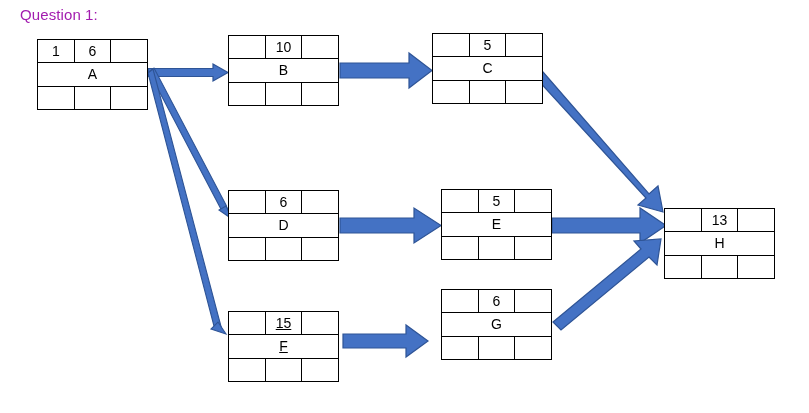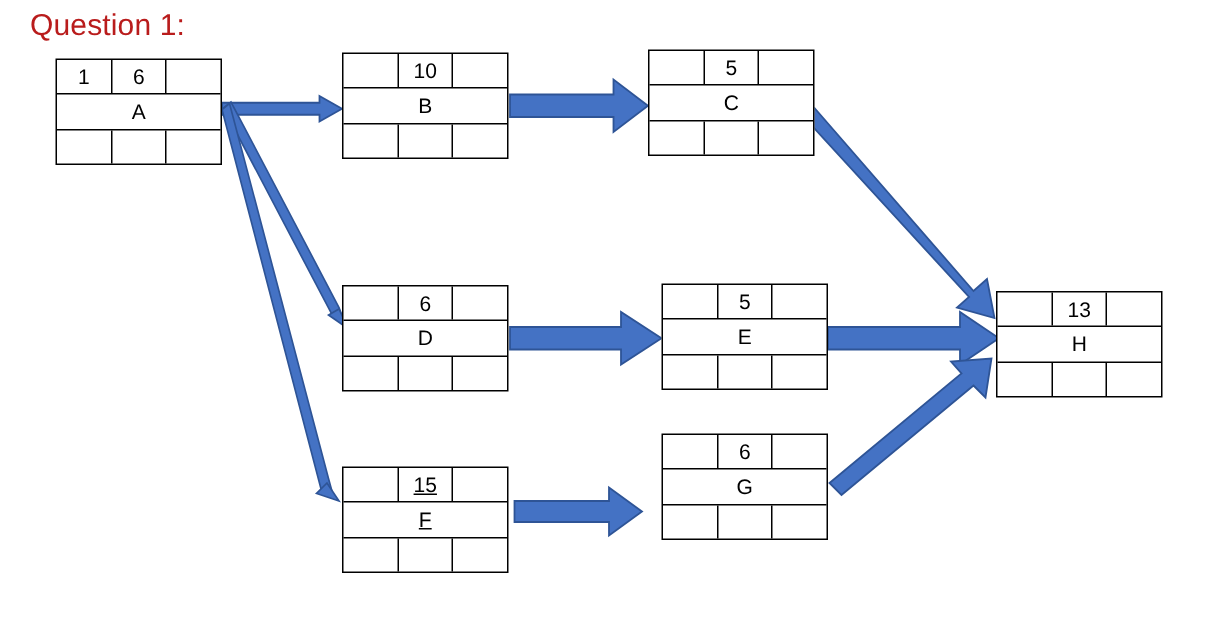--- a/index.html
+++ b/index.html
@@ -13,22 +13,22 @@
     width: 809px;
     height: 413px;
     background: #ffffff;
     font-family: "Liberation Sans", sans-serif;
     overflow: hidden;
   }
   #page-title {
     position: absolute;
     left: 20px;
     top: 6px;
-    font-size: 20px;
-    color: #b91c1c;
+    font-size: 15px;
+    color: #a21caf;
     letter-spacing: 0.1px;
     white-space: nowrap;
   }
   
   #arrow-layer {
     position: absolute;
     left: 0;
     top: 0;
     width: 809px;
     height: 413px;
@@ -223,21 +223,21 @@
     <div class="node-row row-mid">
       <div class="cell name merged">G</div>
     </div>
     <div class="node-row row-bot">
       <div class="cell div-r"></div>
       <div class="cell div-r"></div>
       <div class="cell"></div>
     </div>
   </div>
 
-  <div class="node" style="left:664px; top:194px;">
+  <div class="node" style="left:664px; top:208px;">
     <div class="node-row row-top">
       <div class="cell dur div-r"></div>
       <div class="cell dur div-r">13</div>
       <div class="cell dur"></div>
     </div>
     <div class="node-row row-mid">
       <div class="cell name merged">H</div>
     </div>
     <div class="node-row row-bot">
       <div class="cell div-r"></div>

